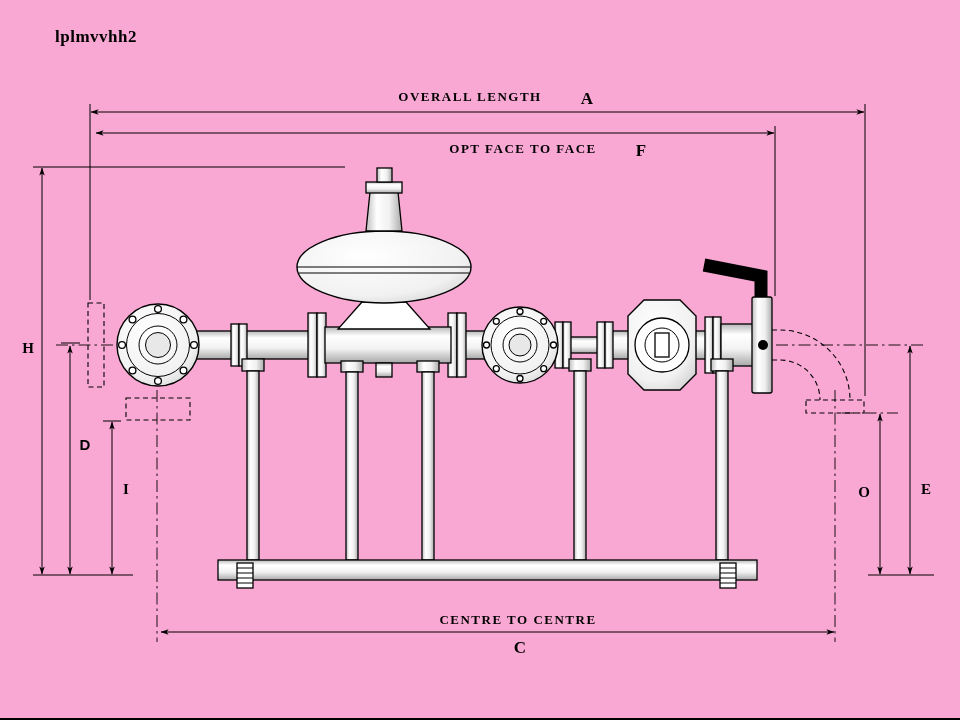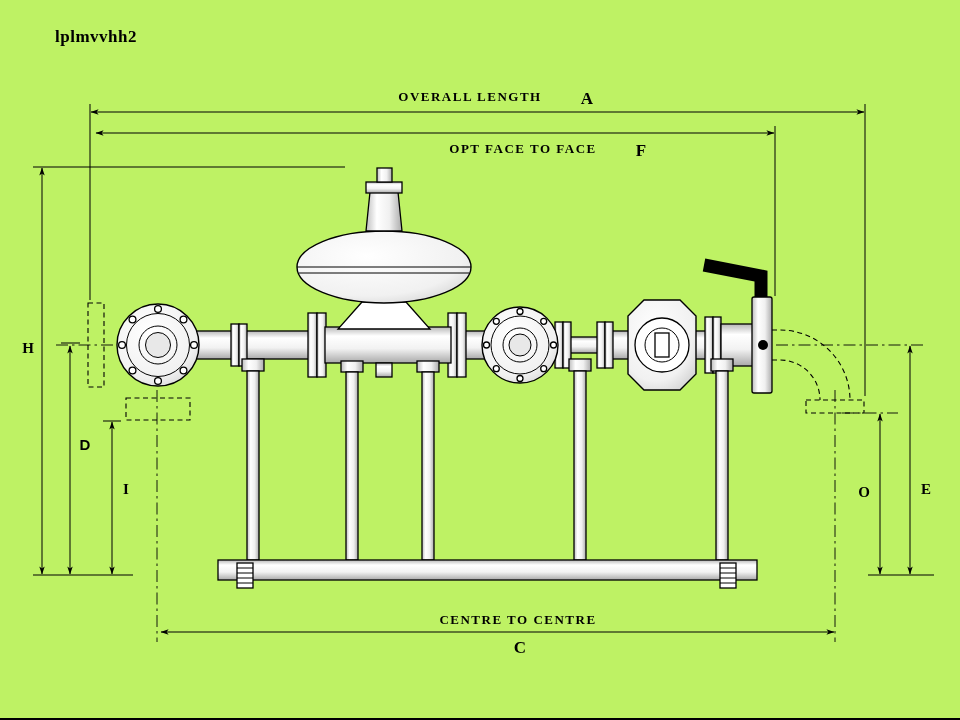--- a/index.html
+++ b/index.html
@@ -1,19 +1,19 @@
 <!DOCTYPE html>
 <html><head>
 <meta charset="utf-8">
 <style>
   html, body { margin: 0; padding: 0; background: #ffffff; }
   #page {
     position: relative;
     width: 960px; height: 720px;
-    background: #bef264;
+    background: #f9a8d4;
     border-bottom: 2px solid #000;
     box-sizing: border-box;
     font-family: "Liberation Serif", serif;
     overflow: hidden;
   }
   svg { display: block; }
   .ext   { stroke:#000; stroke-width:1;   fill:none; }
   .dim   { stroke:#000; stroke-width:1;   fill:none; }
   .cline { stroke:#000; stroke-width:0.9; fill:none; stroke-dasharray:12 4 2.5 4; }
   .dashed{ stroke:#000; stroke-width:1.1; fill:none; stroke-dasharray:5 3.5; }

